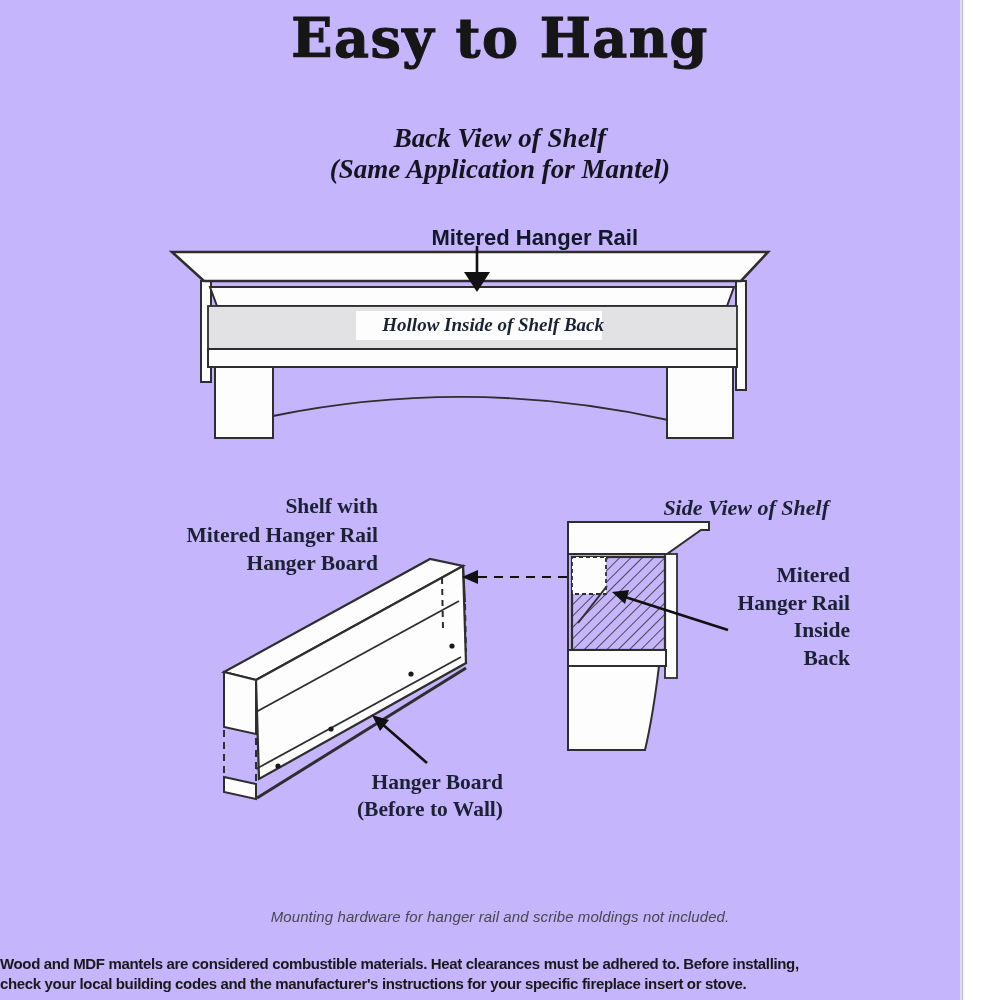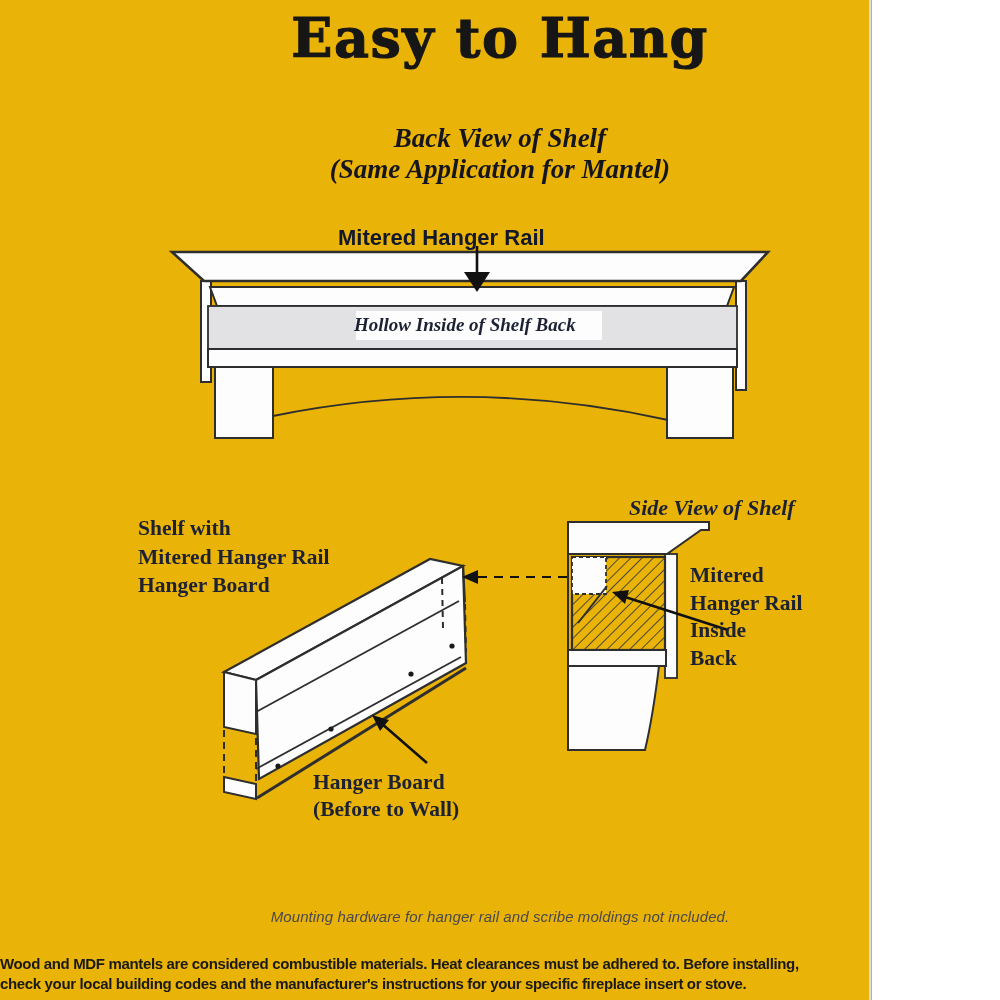--- a/index.html
+++ b/index.html
@@ -1,41 +1,41 @@
 <!DOCTYPE html>
 <html><head>
 <meta charset="utf-8">
 <style>
   html,body{margin:0;padding:0;background:#ffffff;}
   #page{
-    position:relative;width:872px;height:1000px;overflow:hidden;
-    background:#eab308;color:#1c2133;
+    position:relative;width:963px;height:1000px;overflow:hidden;
+    background:#c4b5fd;color:#1c2133;
     font-family:"Liberation Serif", serif;
   }
   .abs{position:absolute;}
-  .ctr{text-align:left;}
+  .ctr{text-align:right;}
   
   .title{
     left:0;top:6px;width:1000px;text-align:center;
     font-family:"DejaVu Serif", serif;font-weight:700;
     font-size:54px;letter-spacing:1.5px;color:#161616;
     -webkit-text-stroke:1.1px #161616;
   }
   .subtitle{
     left:0;top:123px;width:1000px;text-align:center;
     font-weight:700;font-style:italic;font-size:27px;line-height:31px;color:#15151f;
   }
   
   .lbl-sans{
     font-family:"Liberation Sans", sans-serif;font-weight:700;
     font-size:22px;color:#13182b;
   }
   .lbl-serif{font-weight:700;font-size:21.5px;color:#1c2133;}
   .lbl-serif-it{font-weight:700;font-style:italic;color:#1c2133;}
-  .note-block{line-height:28.5px;margin-top:22px;}
+  .note-block{line-height:28.5px;}
   
   .footnote{
     left:0;top:876px;width:1000px;text-align:center;
     font-family:"Liberation Sans", sans-serif;font-style:italic;
     font-size:15px;color:#48484e;letter-spacing:0.1px;margin-top:32px;
   }
   .disclaimer{
     left:0;top:954px;width:1000px;
     font-family:"Liberation Sans", sans-serif;font-weight:700;
     font-size:15px;line-height:20px;color:#191919;letter-spacing:-0.35px;

